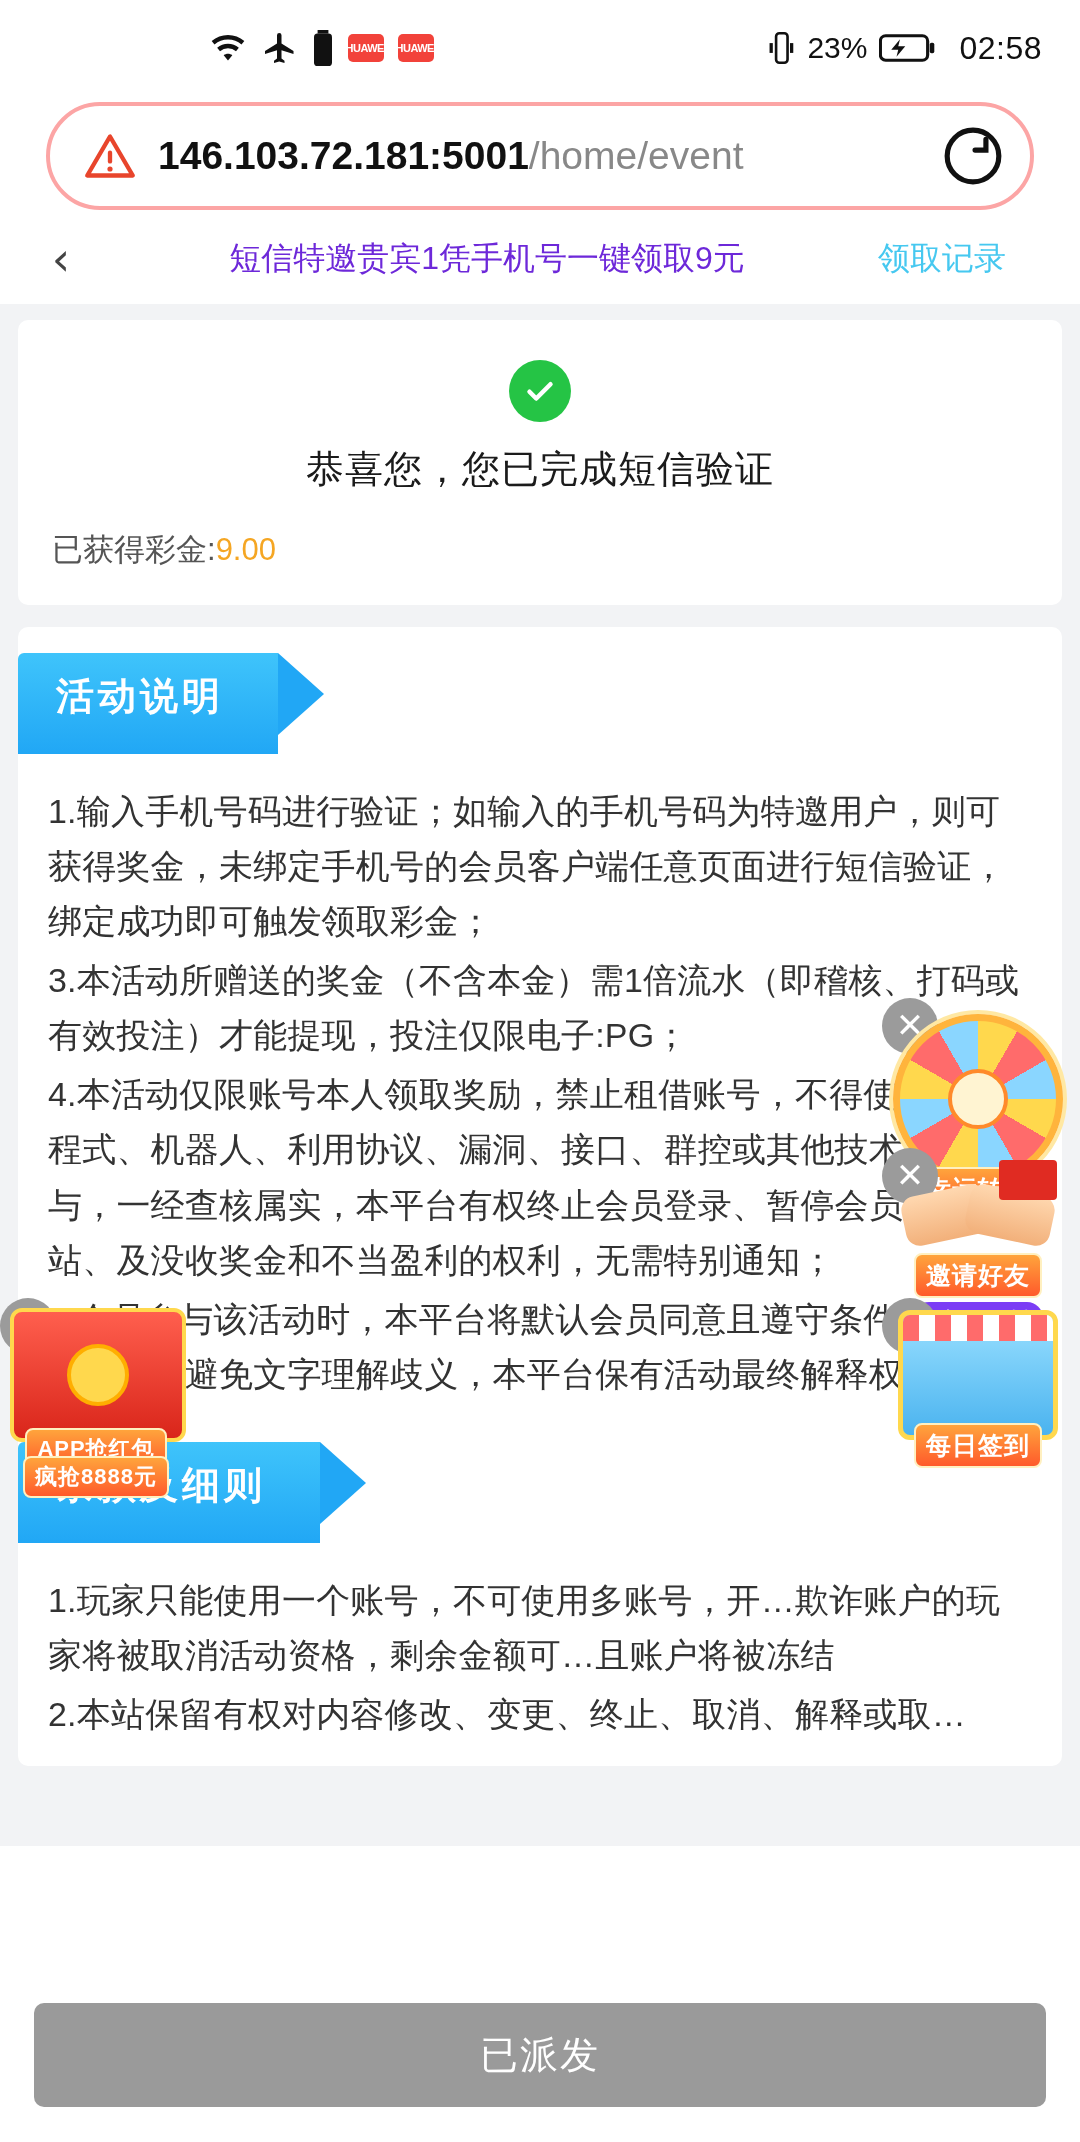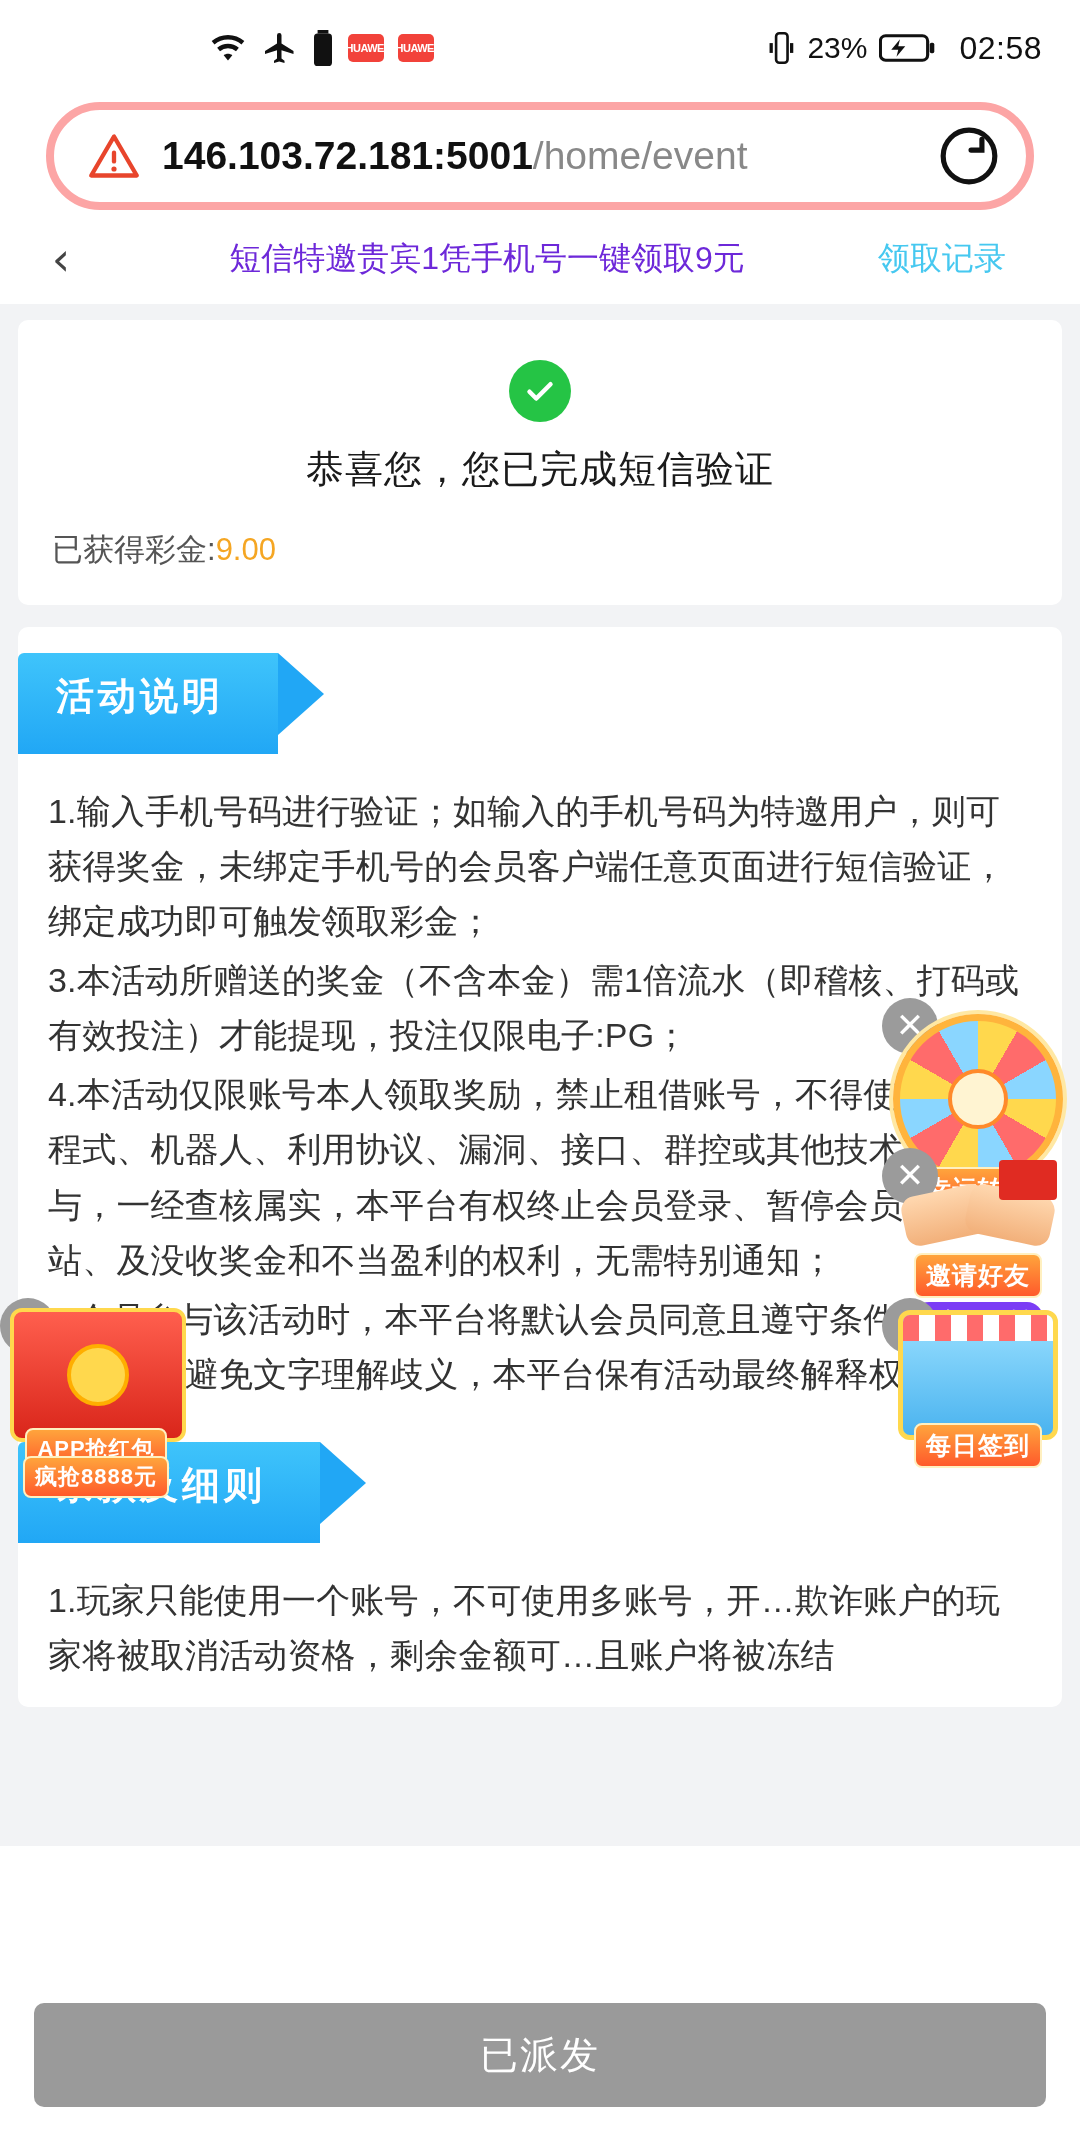--- a/index.html
+++ b/index.html
@@ -55,21 +55,21 @@
     letter-spacing: 0.5px;
     margin-left: 12px;
   }
 
   
   .urlbar-wrap {
     padding: 6px 46px 16px 46px;
   }
   .urlbar {
     height: 108px;
-    border: 8px solid #fca5a5;
+    border: 4px solid #fca5a5;
     border-radius: 56px;
     display: flex;
     align-items: center;
     padding: 0 26px 0 34px;
     box-sizing: border-box;
     background: #fff;
   }
   .warn-icon { width: 52px; height: 52px; flex: 0 0 auto; }
   .url-text {
     flex: 1;
@@ -438,20 +438,21 @@
     <div class="ribbon">活动说明</div>
     <div class="rules">
       <p>1.输入手机号码进行验证；如输入的手机号码为特邀用户，则可获得奖金，未绑定手机号的会员客户端任意页面进行短信验证，绑定成功即可触发领取彩金；</p>
       <p>3.本活动所赠送的奖金（不含本金）需1倍流水（即稽核、打码或有效投注）才能提现，投注仅限电子:PG；</p>
       <p>4.本活动仅限账号本人领取奖励，禁止租借账号，不得使用外挂程式、机器人、利用协议、漏洞、接口、群控或其他技术手段参与，一经查核属实，本平台有权终止会员登录、暂停会员使用网站、及没收奖金和不当盈利的权利，无需特别通知；</p>
       <p>5.会员参与该活动时，本平台将默认会员同意且遵守条件等相关规定，为避免文字理解歧义，本平台保有活动最终解释权。</p>
     </div>
     <div class="ribbon">条款及细则</div>
     <div class="rules">
       <p>1.玩家只能使用一个账号，不可使用多账号，开…欺诈账户的玩家将被取消活动资格，剩余金额可…且账户将被冻结</p>
+      <p>2.本站保留有权对内容修改、变更、终止、取消、解释或取…</p>
     </div>
   </div>
 
   <div class="promo promo-wheel">
     <div class="promo-close">✕</div>
     <div class="wheel"></div>
     <div class="promo-label">幸运转盘</div>
   </div>
 
   <div class="promo promo-invite">

